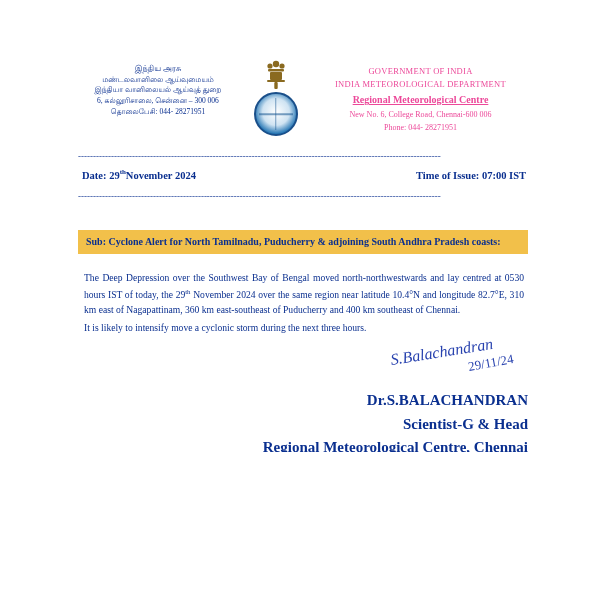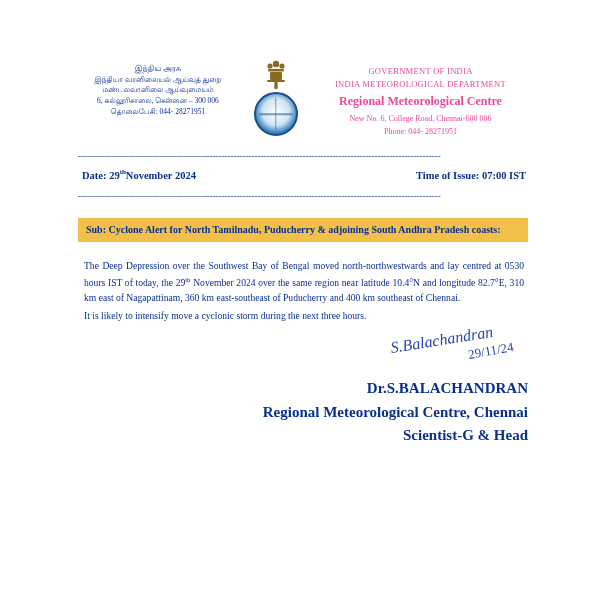--- a/index.html
+++ b/index.html
@@ -100,23 +100,24 @@
     font-size: 8.5px;
     letter-spacing: .3px;
     line-height: 1.55;
   }
   .hdr-right .l2 {
     font-size: 8.5px;
     letter-spacing: .3px;
     line-height: 1.55;
   }
   .hdr-right .l3 {
-    font-size: 12px;
+    font-size: 10px;
     font-weight: bold;
     line-height: 1.8;
+    text-decoration: underline;
   }
   .hdr-right .l4, .hdr-right .l5 {
     font-size: 8px;
     line-height: 1.6;
   }
 
   
   .dash-rule {
     color: #0a2f8f;
     font-size: 9px;
@@ -142,21 +143,21 @@
   .daterow sup { font-size: 7px; }
 
   
   .subject {
     background: #f2c04a;
     color: #0a2f8f;
     font-weight: bold;
     font-size: 10px;
     line-height: 1.55;
     padding: 4px 16px 5px 8px;
-    margin-top: 16px;
+    margin-top: 28px;
   }
 
   
   .body {
     margin-top: 16px;
     color: #0a2f8f;
     font-size: 9.6px;
     line-height: 1.62;
     text-align: justify;
     padding: 0 4px 0 6px;
@@ -208,22 +209,22 @@
 </head>
 <body>
 
 <div class="page">
   <div class="doc">
 
     <div class="header">
 
       <div class="hdr-left">
         <span class="ta-line ta-1">இந்திய அரசு</span>
+        <span class="ta-line">மண்டலவானிலை ஆய்வுமையம்</span>
         <span class="ta-line">இந்தியா வானிலையல் ஆய்வுத் துறை</span>
-        <span class="ta-line">மண்டலவானிலை ஆய்வுமையம்</span>
         <span class="ta-line">6, கல்லூரிசாலை, சென்னை – 300 006</span>
         <span class="ta-line">தொலைபேசி:  044- 28271951</span>
       </div>
 
       <div class="hdr-center">
         <div class="emblem">
           <svg viewBox="0 0 26 34" width="26" height="34" aria-hidden="true">
             <g fill="#8a6a20">
               <circle cx="13" cy="7" r="3.2"></circle>
               <circle cx="7" cy="9" r="2.6"></circle>
@@ -270,19 +271,19 @@
     <div class="body">
       <p><span>The Deep Depression over the Southwest Bay of Bengal moved north-northwestwards and lay centred at 0530 hours IST of today, the 29</span><sup>th</sup><span> November 2024 over the same region near latitude 10.4°N and longitude 82.7°E, 310 km east of Nagapattinam, 360 km east-southeast of Puducherry and 400 km southeast of Chennai.</span></p>
       <p>It is likely to intensify move a cyclonic storm during the next three hours.</p>
     </div>
 
     <div class="sig-zone">
       <div class="sig-script">S.Balachandran</div>
       <div class="sig-date">29/11/24</div>
       <div class="sig-block">
         <div>Dr.S.BALACHANDRAN</div>
+        <div>Scientist-G &amp; Head</div>
         <div>Regional Meteorological Centre, Chennai</div>
-        <div>Scientist-G &amp; Head</div>
       </div>
     </div>
 
   </div>
 </div>
 
 </body></html>

